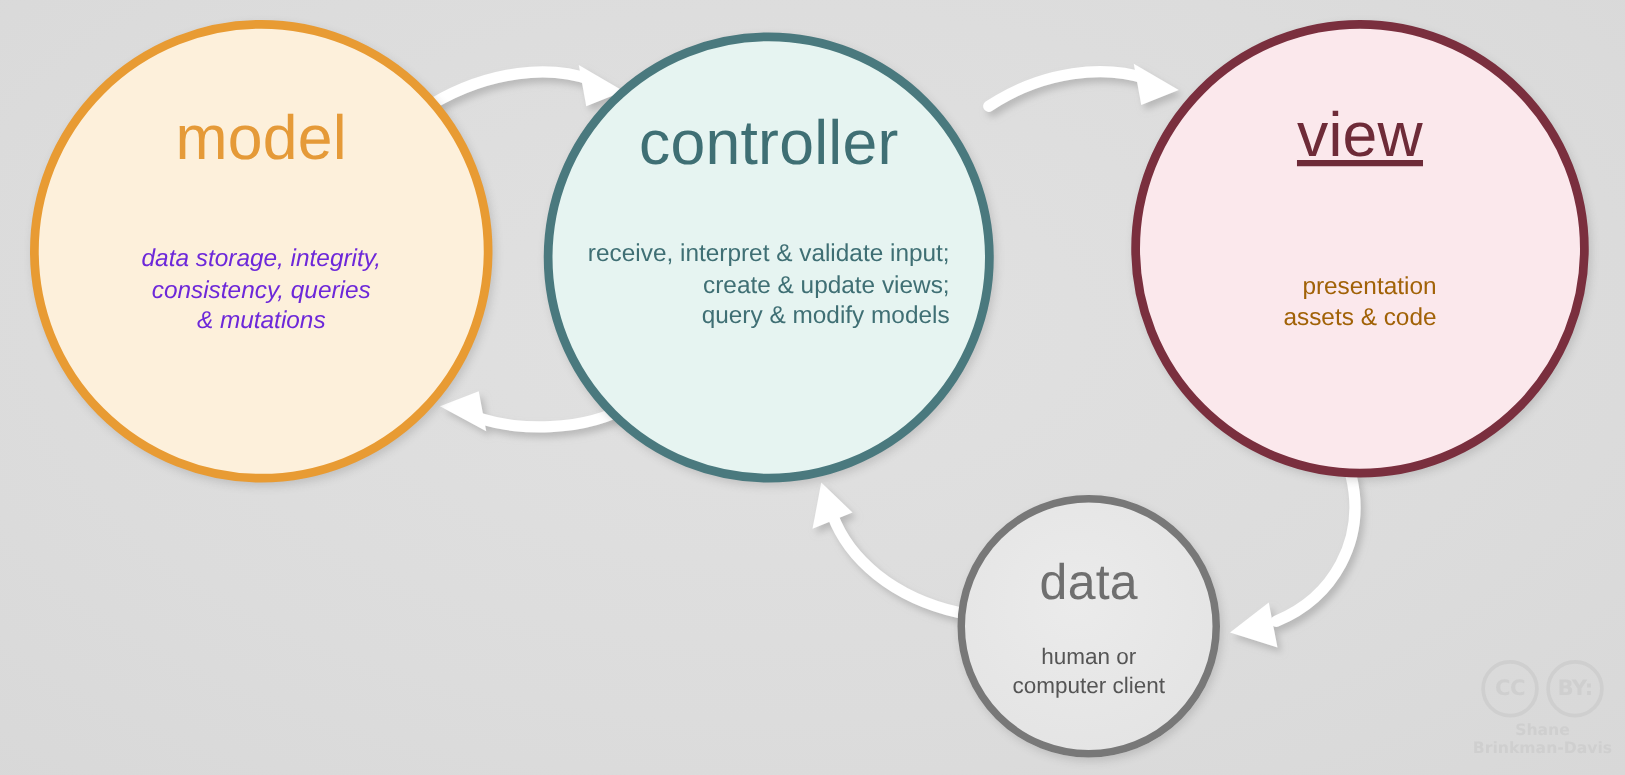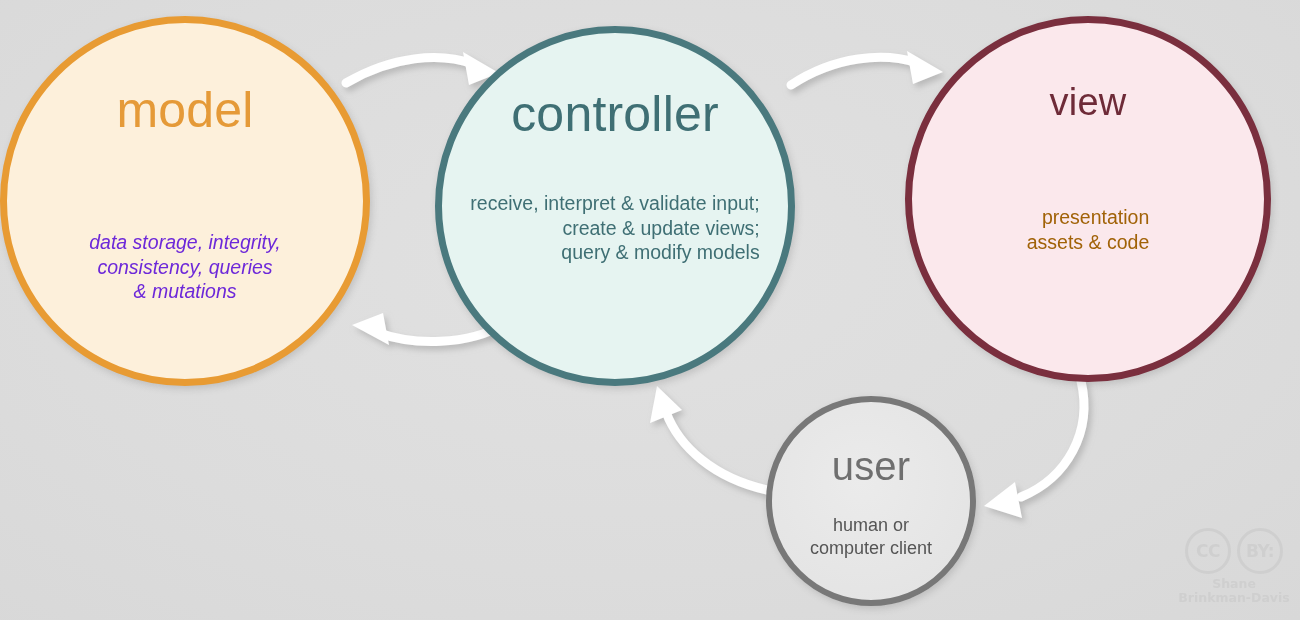--- a/index.html
+++ b/index.html
@@ -42,26 +42,25 @@
     letter-spacing: 0.2px;
     line-height: 1;
   }
   .node .desc {
     line-height: 1.26;
     font-weight: 400;
   }
 
   
   #node-model {
-    left: 0; top: 16px;
+    left: 24px; top: 16px;
     width: 370px; height: 370px;
     background: #fdf0db;
     border: 7px solid #e89b33;
     box-shadow: 2px 3px 7px rgba(90,90,90,0.22);
-    gap: 35px;
   }
   #node-model .title {
     color: #e59a38;
     font-size: 50px;
     margin-top: 62px;
   }
   #node-model .desc {
     color: #6d28d9;
     font-size: 19.5px;
     margin-top: 60px;
@@ -91,22 +90,23 @@
   
   #node-view {
     left: 905px; top: 16px;
     width: 366px; height: 366px;
     background: #fbe8ec;
     border: 7px solid #7a2f3e;
     box-shadow: 2px 3px 7px rgba(90,90,90,0.22);
   }
   #node-view .title {
     color: #6e2b38;
-    font-size: 38px;
+    font-size: 50px;
     margin-top: 60px;
+    text-decoration: underline;
   }
   #node-view .desc {
     color: #a16207;
     font-size: 19.5px;
     margin-top: 84px;
     text-align: right;
   }
 
   
   #node-user {
@@ -215,21 +215,21 @@
 query &amp; modify models</div>
   </div>
 
   <div class="node" id="node-view">
     <div class="title">view</div>
     <div class="desc" style="white-space: pre-line;">presentation
 assets &amp; code</div>
   </div>
 
   <div class="node" id="node-user">
-    <div class="title">user</div>
+    <div class="title">data</div>
     <div class="desc" style="white-space: pre-line;">human or
 computer client</div>
   </div>
 
   <div id="cc-badge">
     <div class="marks">
       <div class="mark">CC</div>
       <div class="mark">BY:</div>
     </div>
     <div class="author">

